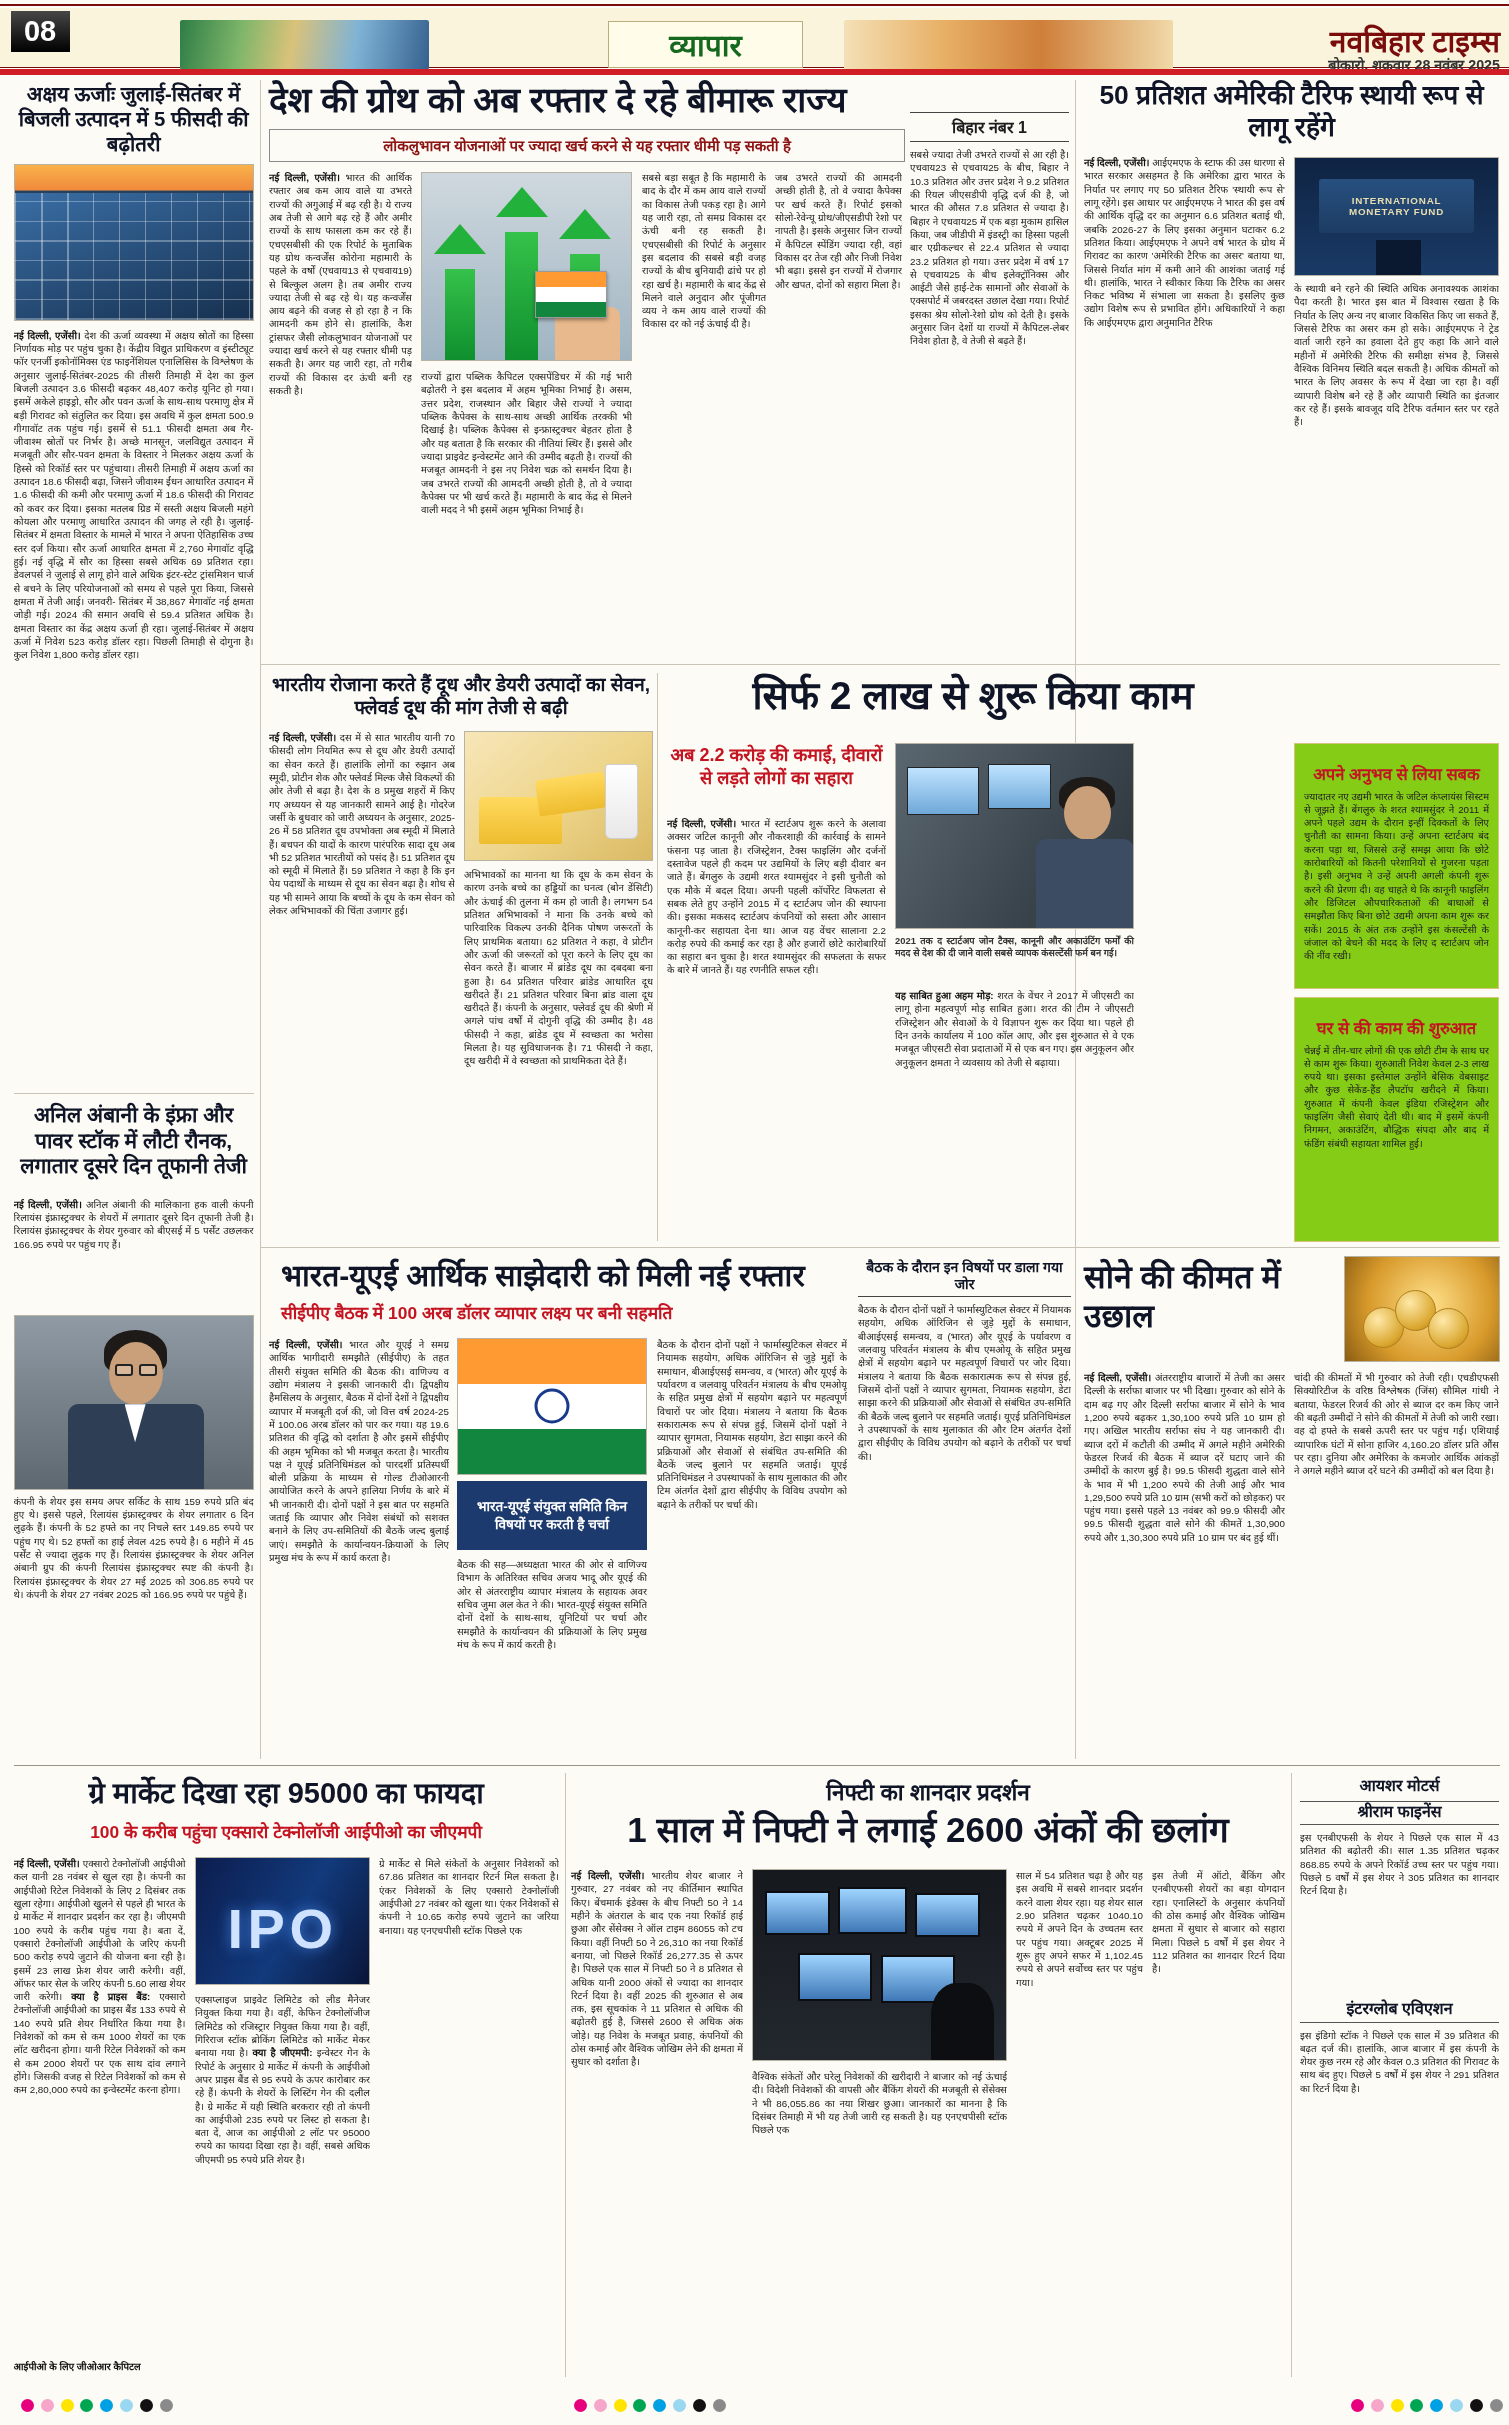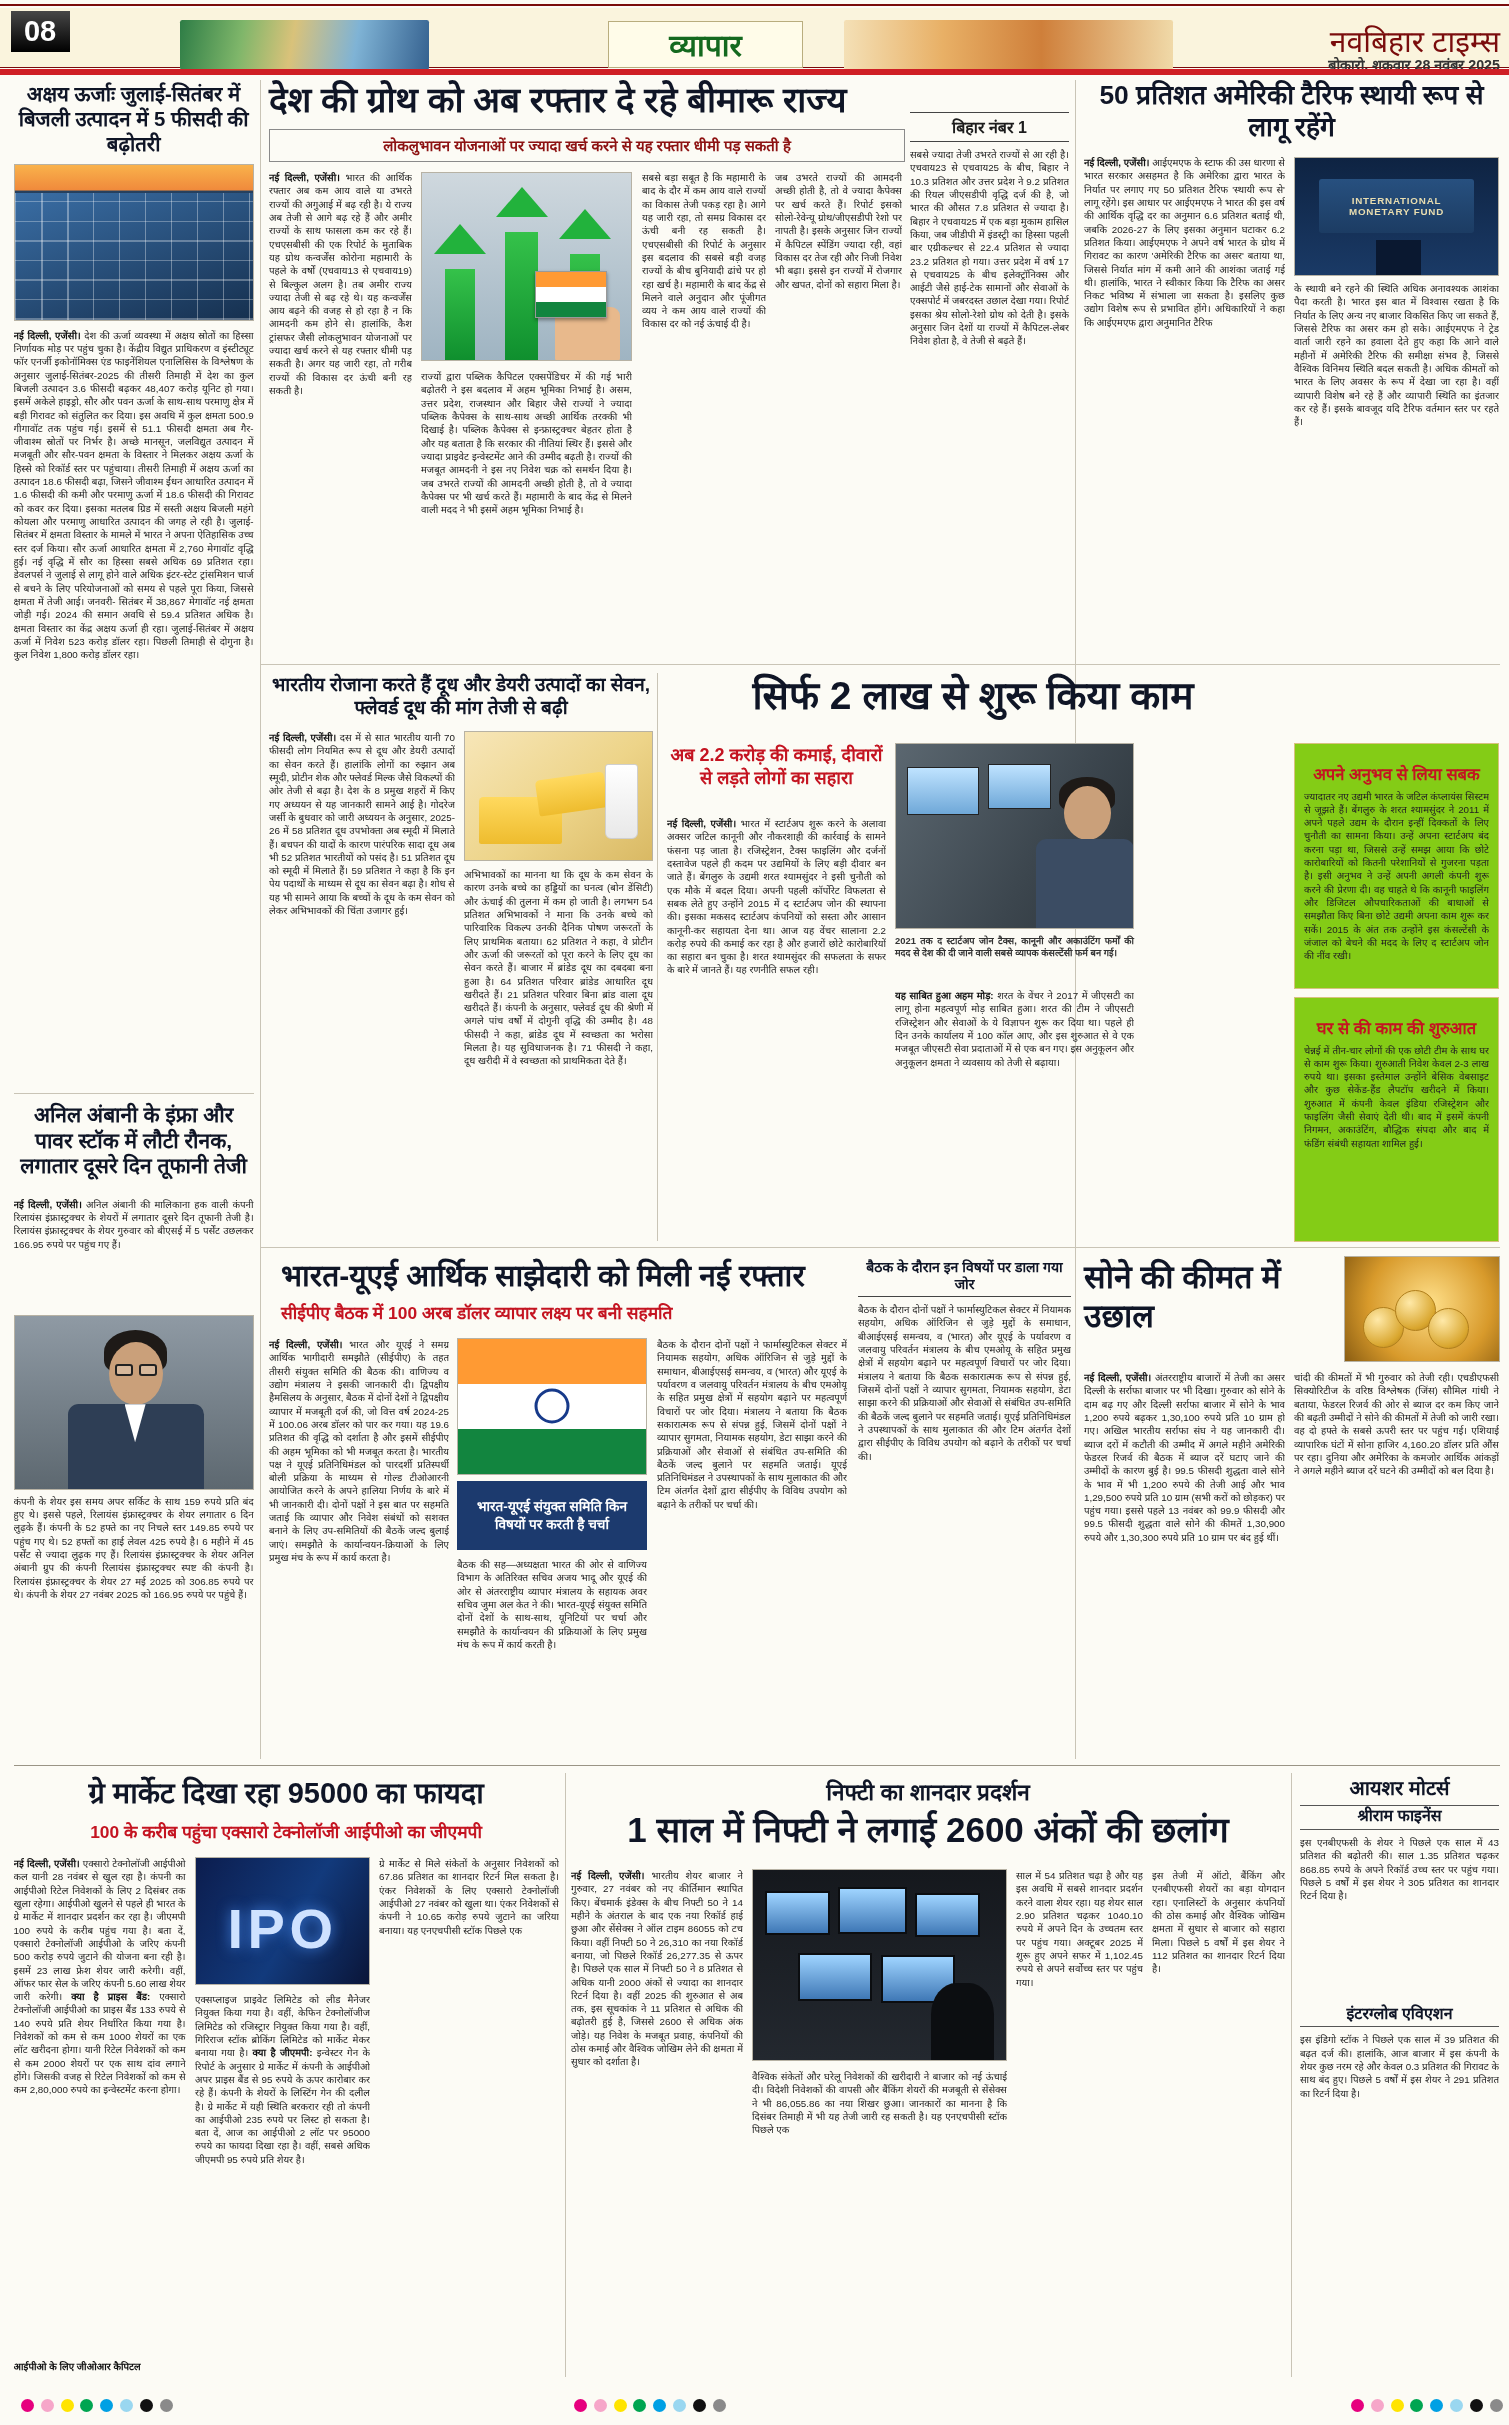--- a/index.html
+++ b/index.html
@@ -17,21 +17,21 @@
 .hairline{position:absolute;left:0;width:1510px;height:2.3px;background:#7a0c0c}
 .hband{position:absolute;left:0;top:7.5px;width:1510px;height:60px;background:#faf4dd;border-bottom:1.5px solid #7a0c0c}
 .pagenum{position:absolute;left:10.6px;top:10.6px;width:59px;height:41px;background:linear-gradient(#474747,#000);
   color:#fff;font-size:29px;font-weight:bold;display:flex;align-items:center;justify-content:center}
 .deco{position:absolute;top:12px;height:50px;border-radius:2.3px;overflow:hidden}
 .deco-l{left:180px;width:249px;background:linear-gradient(100deg,#2e7d46 0%,#7fb66a 25%,#d9c27a 45%,#7fb3d5 70%,#35618f 100%)}
 .deco-r{left:844px;width:329px;background:linear-gradient(90deg,#f4e0b6 0%,#e8b066 30%,#cf7f3a 60%,#f0d9a8 100%)}
 .sectionbox{position:absolute;left:608px;top:13.6px;width:195px;height:47px;background:#fffce9;border:1.5px solid #b9ad7e;
   display:flex;align-items:center;justify-content:center}
 .sectionbox span{font-size:30px;font-weight:bold;color:#14691e}
-.papername{position:absolute;left:1193px;top:12px;width:307px;text-align:right;font-size:30px;font-weight:normal;color:#7a0c0c}
+.papername{position:absolute;left:1193px;top:12px;width:307px;text-align:right;font-size:30px;font-weight:bold;color:#7a0c0c}
 .edition{position:absolute;left:1193px;top:47px;width:307px;text-align:right;font-size:14.3px;color:#333;font-weight:bold}
 .redbar{position:absolute;left:0;top:69px;width:1510px;height:6px;background:#cf1f25}
 .creambox{background:#84cc16;border:0.8px solid #d7c27e;padding:18px 9px}
 .bluebox{background:#1c3a6e;color:#fff;font-weight:bold;text-align:center;display:flex;align-items:center;justify-content:center;padding:6px}
 
 .ph{position:absolute;overflow:hidden;border:0.8px solid #b7b2a4}
 .ph-solar{background:linear-gradient(#f9b24b 0%,#f08a3c 16%,#27415f 17%,#14253c 100%)}
 .ph-solar .grid{position:absolute;left:0;top:18%;width:100%;height:82%;
  background:repeating-linear-gradient(90deg,rgba(255,255,255,.35) 0 1.5px,transparent 1.5px 26px),
  repeating-linear-gradient(0deg,rgba(255,255,255,.3) 0 1.5px,transparent 1.5px 19.6px),linear-gradient(160deg,#3a6ea5,#16304f)}
@@ -298,21 +298,21 @@
     <div class="mon" style="left:45px;top:83px;width:74px;height:48px"></div>
     <div class="mon" style="left:128px;top:85px;width:74px;height:48px"></div>
     <div class="sil" style="left:178px;top:113px;width:63px;height:79px"></div>
   </div>
   <div class="bt abs" style="left:752px;top:2070px;width:255px;height:307px">वैश्विक संकेतों और घरेलू निवेशकों की खरीदारी ने बाजार को नई ऊंचाई दी। विदेशी निवेशकों की वापसी और बैंकिंग शेयरों की मजबूती से सेंसेक्स ने भी 86,055.86 का नया शिखर छुआ। जानकारों का मानना है कि दिसंबर तिमाही में भी यह तेजी जारी रह सकती है। यह एनएचपीसी स्टॉक पिछले एक</div>
   <div class="bt abs" style="left:1016px;top:1869px;width:127px;height:507px">साल में 54 प्रतिशत चढ़ा है और यह इस अवधि में सबसे शानदार प्रदर्शन करने वाला शेयर रहा। यह शेयर साल 2.90 प्रतिशत चढ़कर 1040.10 रुपये में अपने दिन के उच्चतम स्तर पर पहुंच गया। अक्टूबर 2025 में शुरू हुए अपने सफर में 1,102.45 रुपये से अपने सर्वोच्च स्तर पर पहुंच गया।</div>
   <div class="bt abs" style="left:1152px;top:1869px;width:133px;height:507px">इस तेजी में ऑटो, बैंकिंग और एनबीएफसी शेयरों का बड़ा योगदान रहा। एनालिस्टों के अनुसार कंपनियों की ठोस कमाई और वैश्विक जोखिम क्षमता में सुधार से बाजार को सहारा मिला। पिछले 5 वर्षों में इस शेयर ने 112 प्रतिशत का शानदार रिटर्न दिया है।</div>
   <div class="vrule" style="left:1291px;top:1773px;height:604px"></div>
 
   <div class="abs" style="left:1300px;top:1776px;width:199px">
-    <div class="hl center" style="font-size:20px;border-bottom:1.5px solid #555;padding-bottom:5px">आयशर मोटर्स</div>
+    <div class="hl center" style="font-size:16px;border-bottom:1.5px solid #555;padding-bottom:5px">आयशर मोटर्स</div>
     <div class="hl center" style="font-size:16px;border-bottom:1.5px solid #555;padding-bottom:3px">श्रीराम फाइनेंस</div>
     <div class="bt" style="height:168px;margin-top:6px">इस एनबीएफसी के शेयर ने पिछले एक साल में 43 प्रतिशत की बढ़ोतरी की। साल 1.35 प्रतिशत चढ़कर 868.85 रुपये के अपने रिकॉर्ड उच्च स्तर पर पहुंच गया। पिछले 5 वर्षों में इस शेयर ने 305 प्रतिशत का शानदार रिटर्न दिया है।</div>
     <div class="hl center" style="font-size:16px;border-bottom:1.5px solid #555;padding-bottom:3px">इंटरग्लोब एविएशन</div>
     <div class="bt" style="height:159px;margin-top:6px">इस इंडिगो स्टॉक ने पिछले एक साल में 39 प्रतिशत की बढ़त दर्ज की। हालांकि, आज बाजार में इस कंपनी के शेयर कुछ नरम रहे और केवल 0.3 प्रतिशत की गिरावट के साथ बंद हुए। पिछले 5 वर्षों में इस शेयर ने 291 प्रतिशत का रिटर्न दिया है।</div>
   </div>
 
   <div class="dots" style="left:21px">
     <div class="dot" style="background:#e6007e"></div>
     <div class="dot" style="background:#f6a6c9"></div>
     <div class="dot" style="background:#ffe400"></div>

